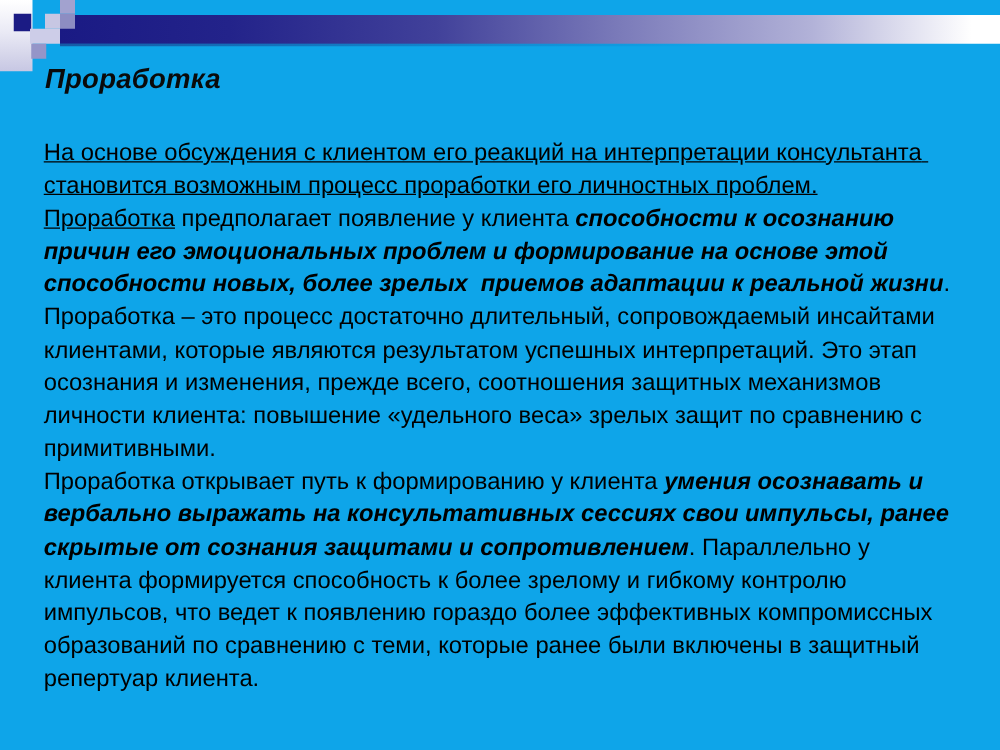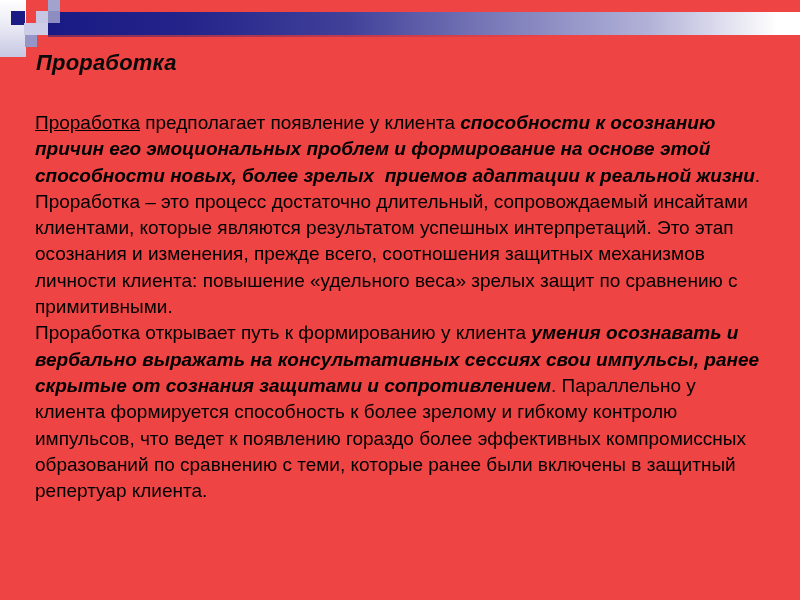--- a/index.html
+++ b/index.html
@@ -3,21 +3,21 @@
 <meta charset="utf-8">
 <style>
   html, body { margin: 0; padding: 0; }
   body {
     width: 800px; height: 600px;
     background: #ffffff;
     overflow: hidden;
     position: relative;
     font-family: "Liberation Sans", sans-serif;
   }
-  .slide { position: absolute; inset: 0; background: #ef4444; }
+  .slide { position: absolute; inset: 0; background: #0ea5e9; }
 
   
   .deco { position: absolute; }
   .left-strip {
     left: 0; top: 0; width: 26px; height: 57px;
     background: linear-gradient(180deg, #ffffff 0%, #eaeaf5 45%, var(--sq-light) 100%);
   }
   .header-bar {
     left: 48px; top: 12px; width: 752px; height: 23px;
     background: linear-gradient(90deg,
@@ -73,17 +73,18 @@
   <div class="sq sq-navy"></div>
   <div class="sq sq-a"></div>
   <div class="sq sq-b"></div>
   <div class="sq sq-c"></div>
   <div class="sq sq-d"></div>
   <div class="sq sq-e"></div>
 
   <div class="slide-title">Проработка</div>
 
   <div class="body-text">
+      <p class="para"><span class="run underline">На основе обсуждения с клиентом его реакций на интерпретации консультанта становится возможным процесс проработки его личностных проблем.</span></p>
       <p class="para"><span class="run underline">Проработка</span><span class="run normal"> предполагает появление у клиента </span><span class="run bold-italic">способности к осознанию причин его эмоциональных проблем и формирование на основе этой способности новых, более зрелых  приемов адаптации к реальной жизни</span><span class="run normal">. Проработка – это процесс достаточно длительный, сопровождаемый инсайтами клиентами, которые являются результатом успешных интерпретаций. Это этап осознания и изменения, прежде всего, соотношения защитных механизмов личности клиента: повышение «удельного веса» зрелых защит по сравнению с примитивными.</span></p>
       <p class="para"><span class="run normal">Проработка открывает путь к формированию у клиента </span><span class="run bold-italic">умения осознавать и вербально выражать на консультативных сессиях свои импульсы, ранее скрытые от сознания защитами и сопротивлением</span><span class="run normal">. Параллельно у клиента формируется способность к более зрелому и гибкому контролю импульсов, что ведет к появлению гораздо более эффективных компромиссных образований по сравнению с теми, которые ранее были включены в защитный репертуар клиента.</span></p>
     </div>
 
 </div>
 
 </body></html>

